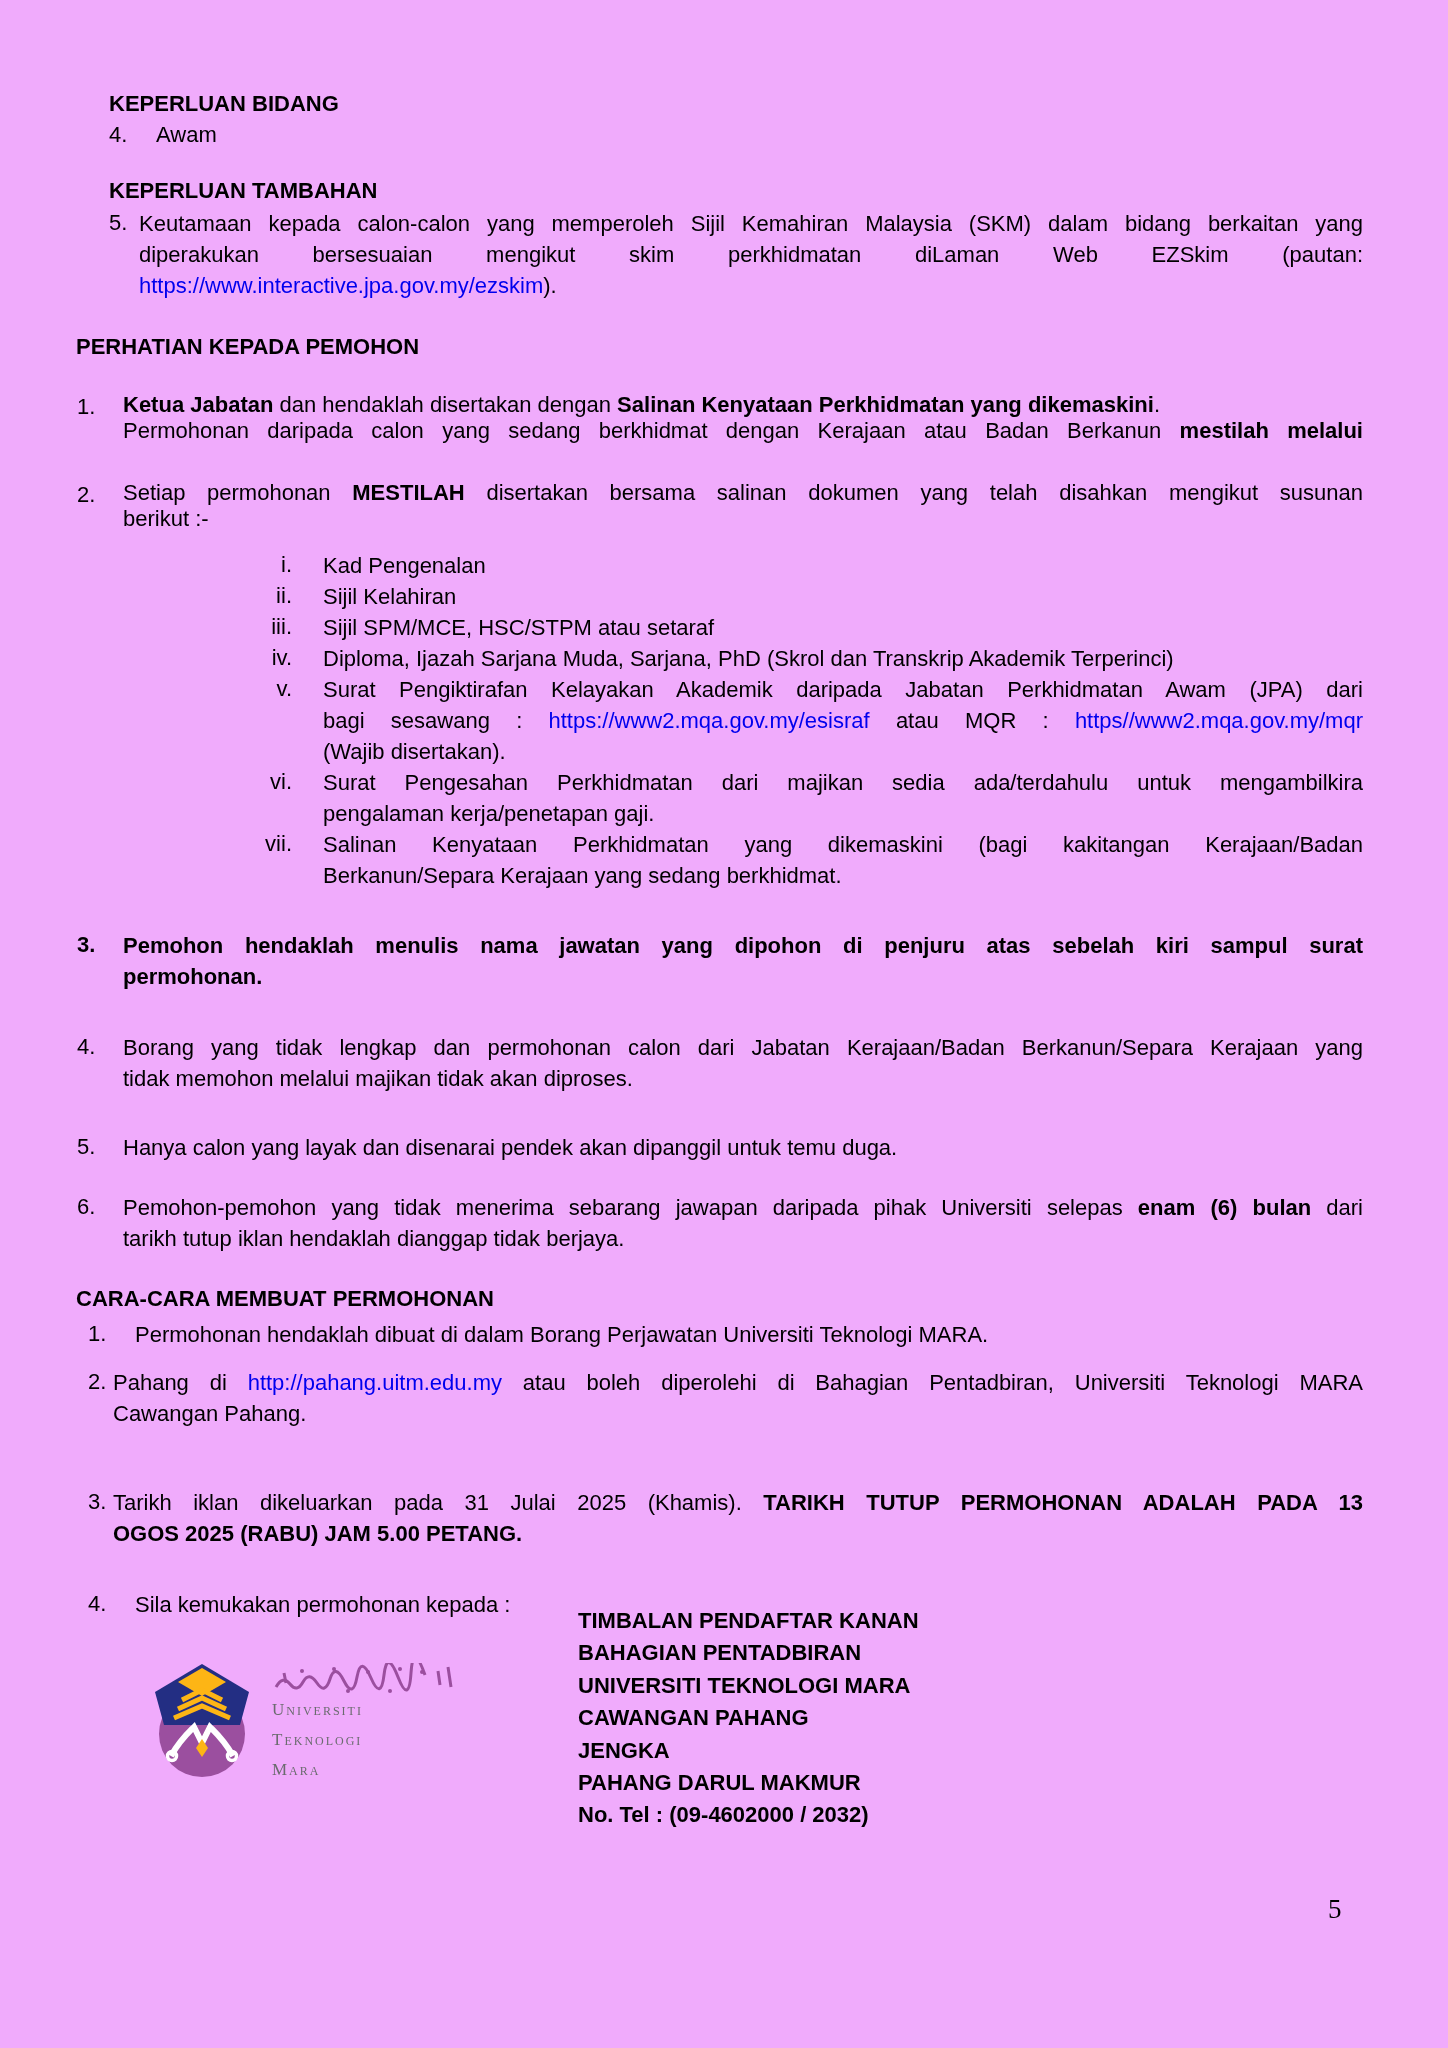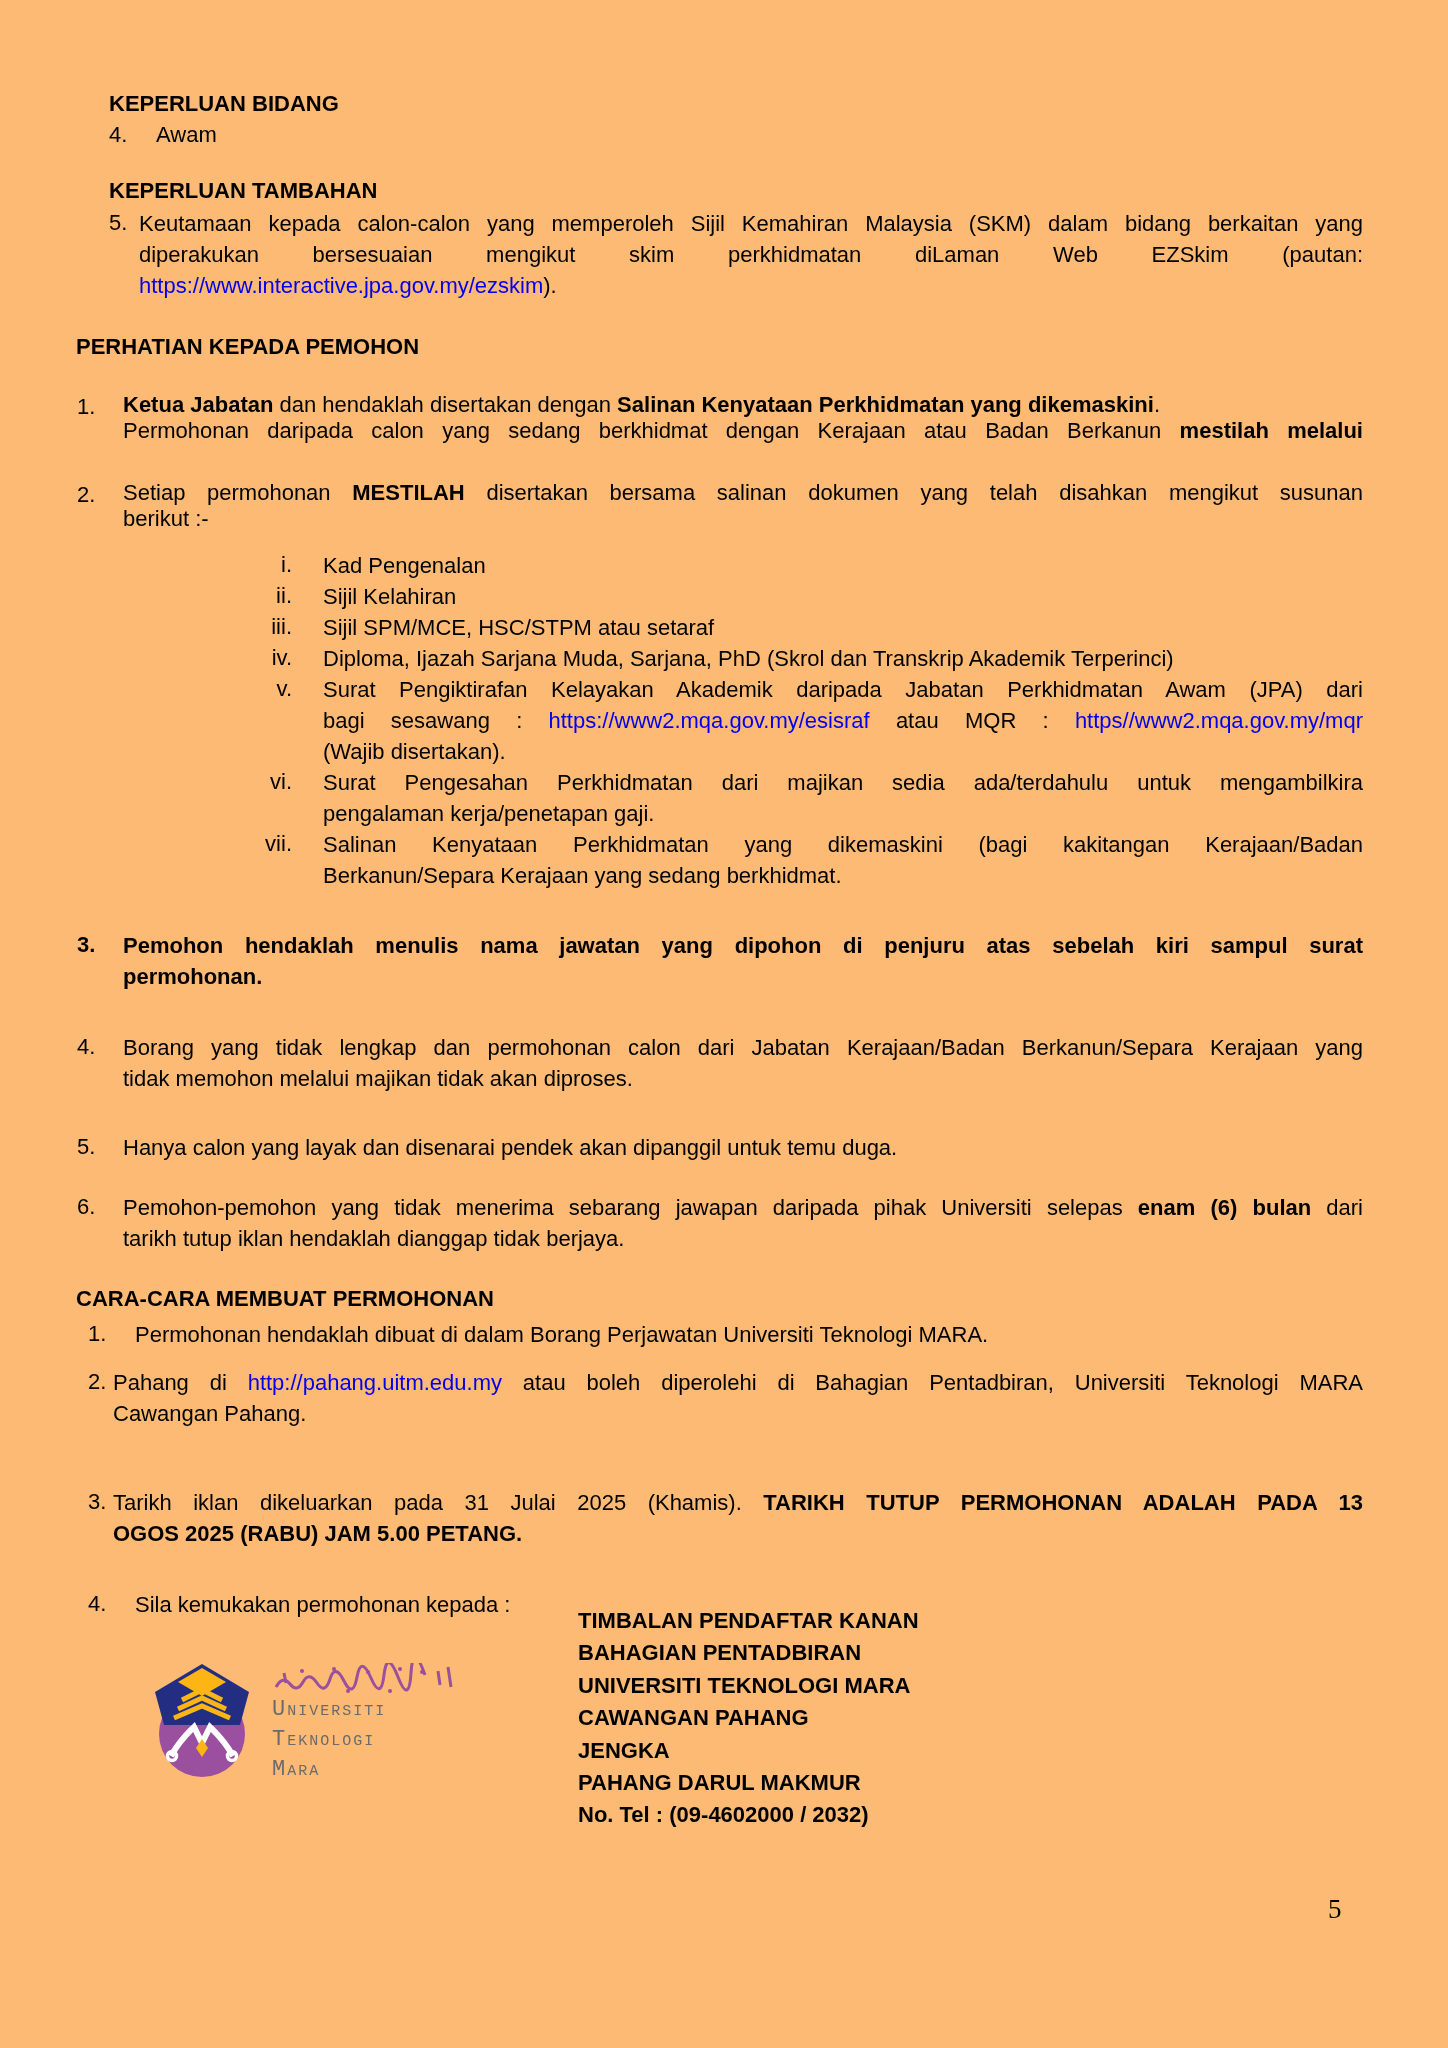--- a/index.html
+++ b/index.html
@@ -1,31 +1,31 @@
 <!DOCTYPE html>
 <html><head>
 <meta charset="utf-8">
 <style>
   html,body{margin:0;padding:0;background:#e8e8e8}
   .page{
-    position:relative;width:1448px;height:2048px;margin:0 auto;background:#fdba74;
+    position:relative;width:1448px;height:2048px;margin:0 auto;background:#f0abfc;
     font-family:"Liberation Sans","DejaVu Sans",sans-serif;font-size:22px;color:#000;
     overflow:hidden;
   }
   .abs{position:absolute}
   .h{font-weight:700;line-height:24px;white-space:nowrap}
   .num{line-height:26px}
   .rich .line{line-height:var(--lh,31px)}
   .line.j{text-align:justify;text-align-last:justify}
   .b{font-weight:700}
   .lnk{color:#0000ee;cursor:pointer}
   .romnum{text-align:right}
   .addr .line{font-weight:700;line-height:32.4px;white-space:nowrap}
-  .logo-word{font-family:Liberation Mono, monospace;font-variant:small-caps;
-    font-size:22px;letter-spacing:2px;color:#6a6b6e;line-height:26px}
+  .logo-word{font-family:Liberation Serif, serif;font-variant:small-caps;
+    font-size:17px;letter-spacing:2px;color:#6a6b6e;line-height:26px}
   .pagenum{font-family:"Liberation Serif","DejaVu Serif",serif;font-size:27px;line-height:27px}
 </style>
 </head>
 <body>
 
 <div class="page">
 
   <div class="abs h" style="left:109px;top:92px">KEPERLUAN BIDANG</div>
   <div class="abs num" style="left:109px;top:122px">4.</div>
   <div class="abs num" style="left:156px;top:122px">Awam</div>

